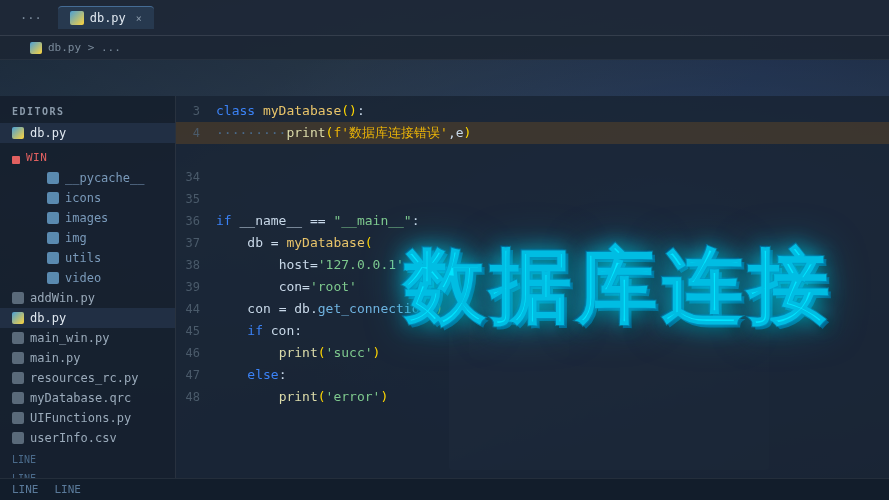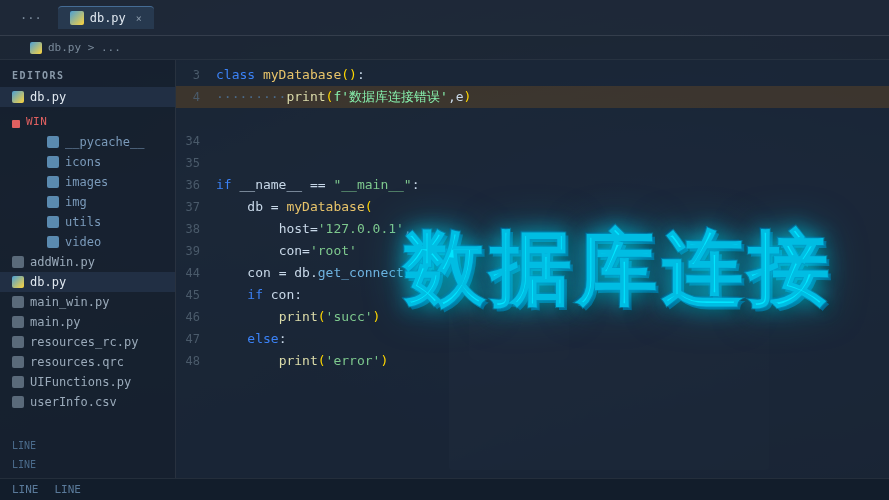--- a/index.html
+++ b/index.html
@@ -130,20 +130,21 @@
       border-radius: 2px;
       margin-right: 6px;
       flex-shrink: 0;
     }
 
     
     .main-area {
       display: flex;
       flex: 1;
       overflow: hidden;
+      margin-top: 36px;
     }
 
     
     .sidebar {
       width: 176px;
       background: rgba(22, 32, 46, 0.92);
       border-right: 1px solid rgba(255,255,255,0.08);
       display: flex;
       flex-direction: column;
       flex-shrink: 0;
@@ -259,21 +260,21 @@
     
     .kw { color: #3b82f6; }
     .fn { color: #6fb3e0; }
     .cls { color: #e8c46a; }
     .str { color: #7ec98e; }
     .paren { color: #ffd700; }
     .op { color: #c8d8e8; }
     .var { color: #c8d8e8; }
     .dots { color: #4a6a8a; }
     .builtin { color: #dcdcaa; }
-    .fstr { color: #86efac; }
+    .fstr { color: #eab308; }
 
     
     .title-overlay {
       position: absolute;
       top: 50%;
       left: 50%;
       transform: translate(-30%, -50%);
       z-index: 10;
       pointer-events: none;
     }
@@ -395,21 +396,21 @@
       <div class="sidebar-item">
         <div class="file-icon"></div>
         <span>main.py</span>
       </div>
       <div class="sidebar-item">
         <div class="file-icon"></div>
         <span>resources_rc.py</span>
       </div>
       <div class="sidebar-item">
         <div class="file-icon"></div>
-        <span>resources.qrc</span>
+        <span>myDatabase.qrc</span>
       </div>
       <div class="sidebar-item">
         <div class="file-icon"></div>
         <span>UIFunctions.py</span>
       </div>
       <div class="sidebar-item">
         <div class="file-icon"></div>
         <span>userInfo.csv</span>
       </div>
 

